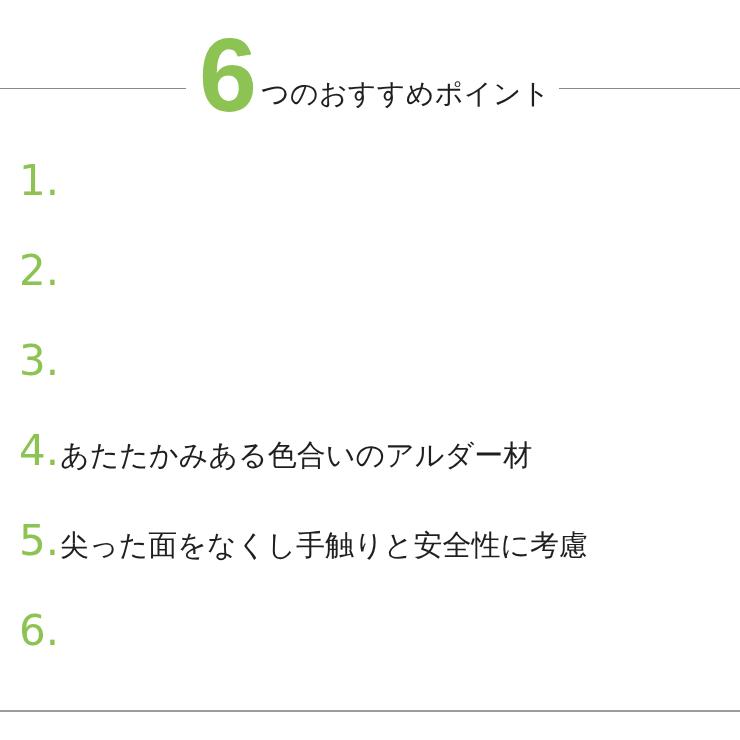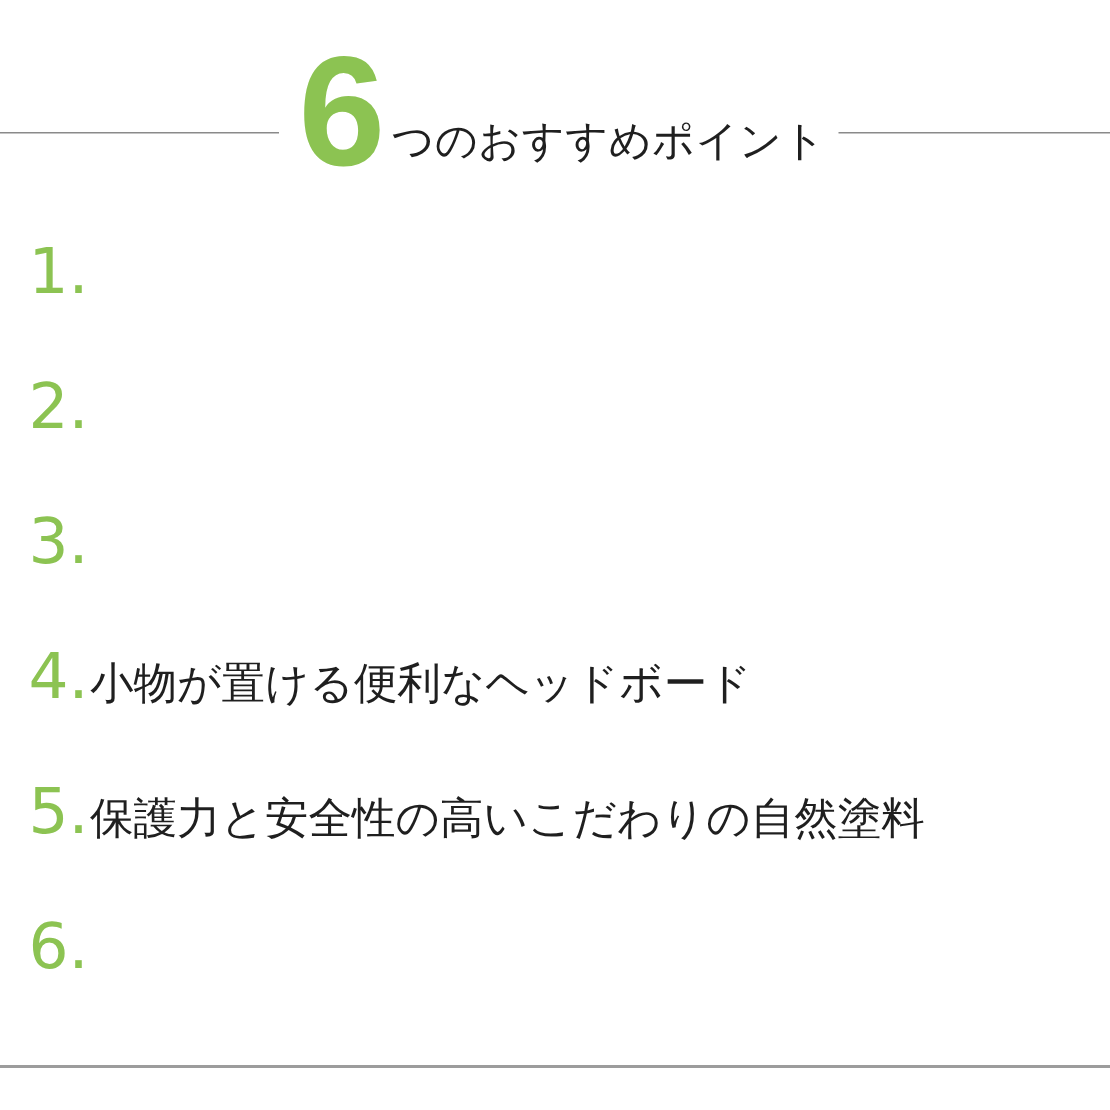--- a/index.html
+++ b/index.html
@@ -98,25 +98,25 @@
       <span class="point-num">1.</span>
     </li>
     <li class="point-item">
       <span class="point-num">2.</span>
     </li>
     <li class="point-item">
       <span class="point-num">3.</span>
     </li>
     <li class="point-item">
       <span class="point-num">4.</span>
-      <span class="point-text">小物が置ける便利なヘッドボード</span>
+      <span class="point-text">あたたかみある色合いのアルダー材</span>
     </li>
     <li class="point-item">
       <span class="point-num">5.</span>
-      <span class="point-text">保護力と安全性の高いこだわりの自然塗料</span>
+      <span class="point-text">尖った面をなくし手触りと安全性に考慮</span>
     </li>
     <li class="point-item">
       <span class="point-num">6.</span>
     </li>
   </ul>
 
   <div class="bottom-divider"></div>
 
 </div>
 

